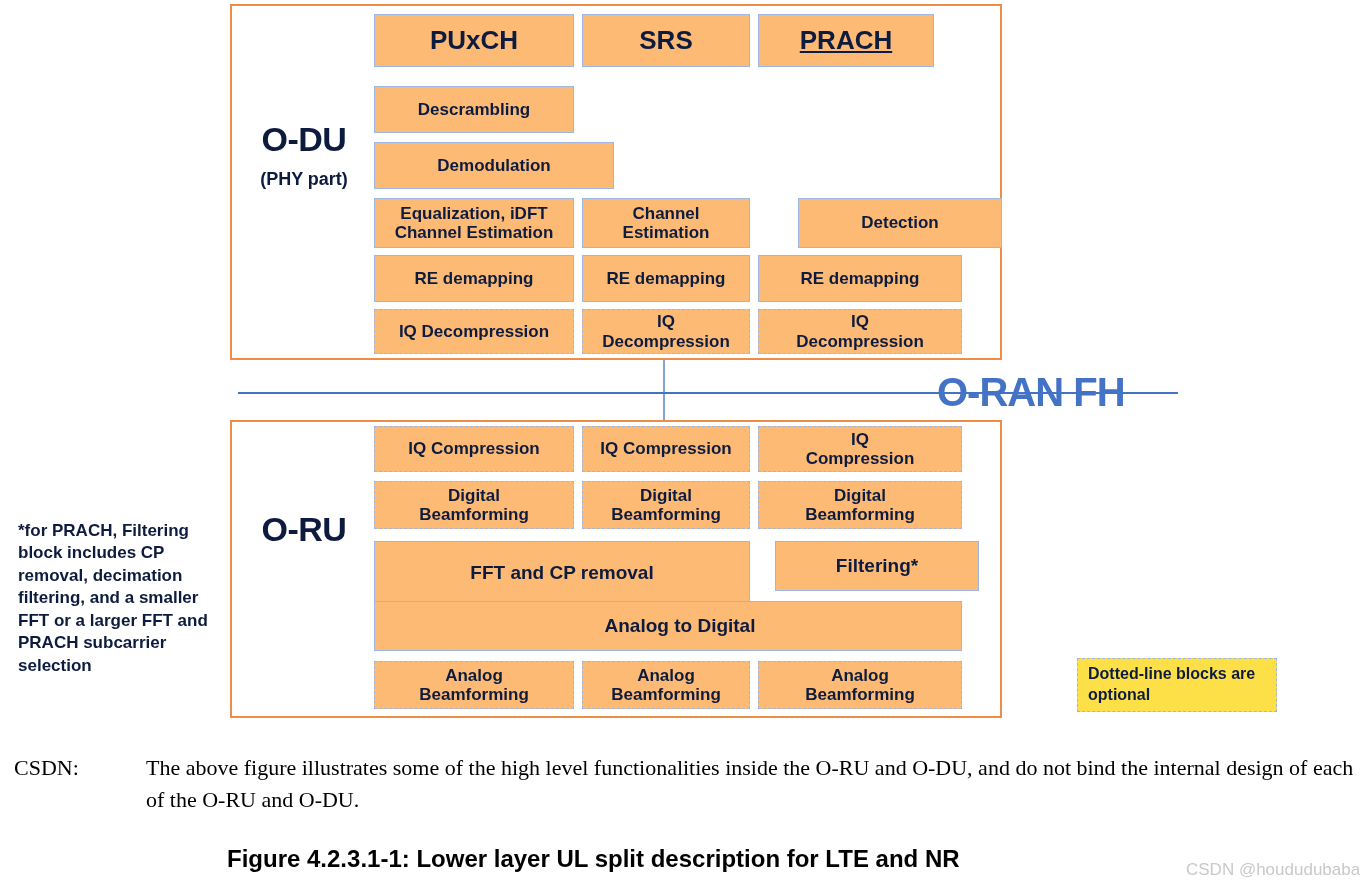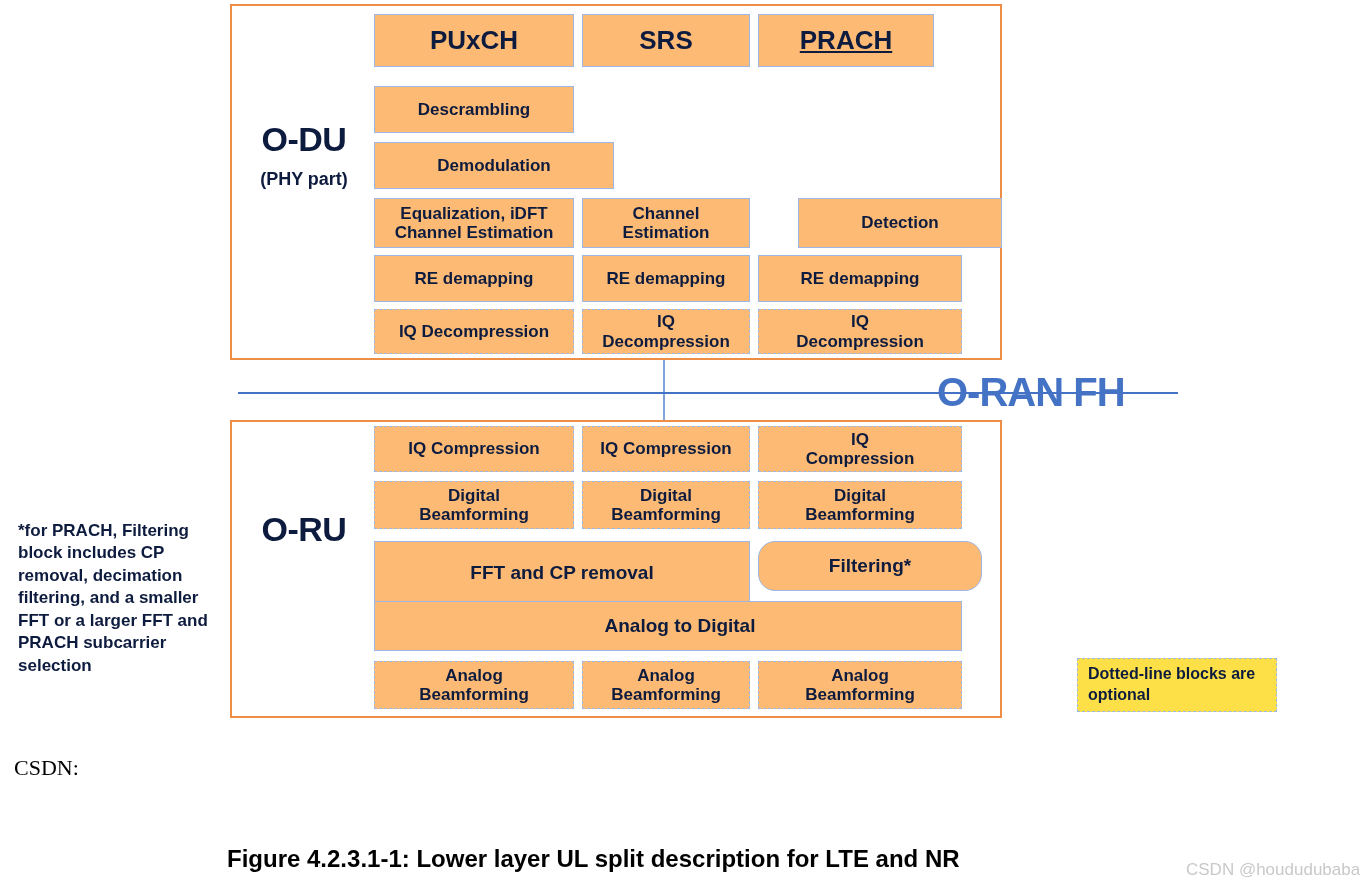--- a/index.html
+++ b/index.html
@@ -190,34 +190,35 @@
 Compression</div>
 
 <div class="blk dashed" style="left:374px; top:481px; width:200px; height:48px; font-size:17px; white-space:pre-line;">Digital
 Beamforming</div>
 <div class="blk dashed" style="left:582px; top:481px; width:168px; height:48px; font-size:17px; white-space:pre-line;">Digital
 Beamforming</div>
 <div class="blk dashed" style="left:758px; top:481px; width:204px; height:48px; font-size:17px; white-space:pre-line;">Digital
 Beamforming</div>
 
 <div class="blk solid" style="left:374px; top:541px; width:376px; height:63px; font-size:19px;">FFT and CP removal</div>
-<div class="blk solid" style="left:758px; top:541px; width:224px; height:50px; font-size:19px;border-radius:17px;">Filtering*</div>
+<div class="blk solid" style="left:775px; top:541px; width:204px; height:50px; font-size:19px;">Filtering*</div>
 
 <div class="blk solid" style="left:374px; top:601px; width:588px; height:50px; font-size:19px;padding-left:24px;">Analog to Digital</div>
 
 <div class="blk dashed" style="left:374px; top:661px; width:200px; height:48px; font-size:17px; white-space:pre-line;">Analog
 Beamforming</div>
 <div class="blk dashed" style="left:582px; top:661px; width:168px; height:48px; font-size:17px; white-space:pre-line;">Analog
 Beamforming</div>
 <div class="blk dashed" style="left:758px; top:661px; width:204px; height:48px; font-size:17px; white-space:pre-line;">Analog
 Beamforming</div>
 
 <div class="footnote" style="left:18px; top:520px; width:200px;">*for PRACH, Filtering block includes CP removal, decimation filtering, and a smaller FFT or a larger FFT and PRACH subcarrier selection</div>
 
 <div class="legend-box" style="left:1077px; top:658px; width:200px; height:54px;">Dotted-line blocks are optional</div>
 
 <div class="note-wrap" style="left:14px; top:752px; width:1350px; height:70px;">
   <span class="note-label">CSDN:</span>
+  <span class="note-body">The above figure illustrates some of the high level functionalities inside the O-RU and O-DU, and do not bind the internal design of each of the O-RU and O-DU.</span>
 </div>
 
 <div class="caption" style="left:227px; top:845px;">Figure 4.2.3.1-1: Lower layer UL split description for LTE and NR</div>
 
 <div class="watermark" style="left:1186px; top:860px;">CSDN @hoududubaba</div>
 
 </body></html>

